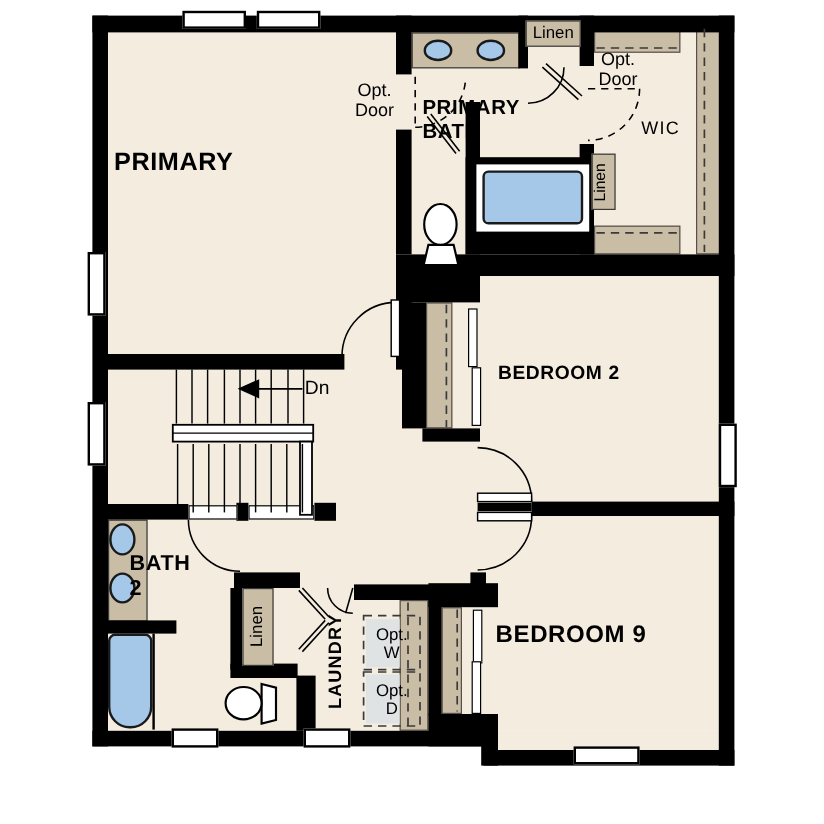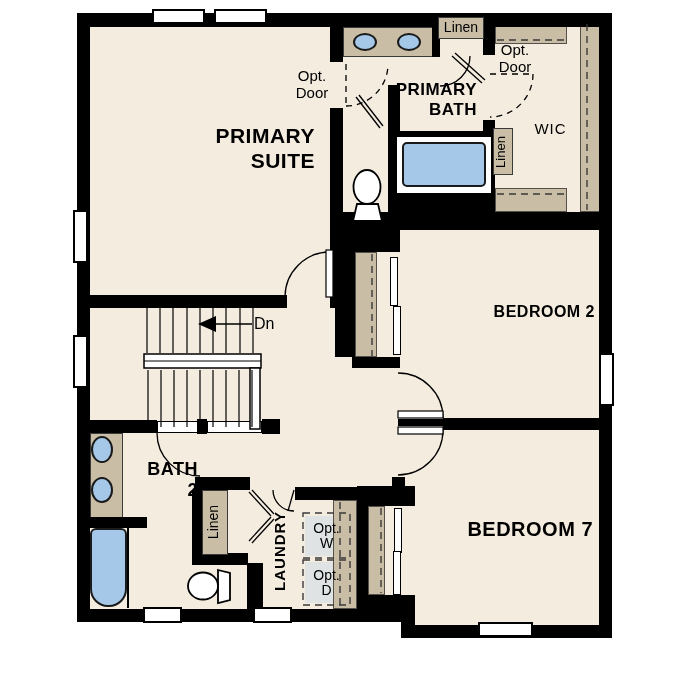--- a/index.html
+++ b/index.html
@@ -9,21 +9,21 @@
   .w{position:absolute;background:#000;}
   .tan{position:absolute;background:#c9bda6;border:1px solid #3a3a3a;box-sizing:border-box;}
   .tan.noborder{border:none;outline:1px solid #55504a;outline-offset:-1px;}
   .win{position:absolute;background:#fff;border:2px solid #000;box-sizing:border-box;}
   .frame{position:absolute;background:#fff;border:1px solid #000;box-sizing:border-box;}
   .white{position:absolute;background:#fff;}
   .gray{position:absolute;background:#e0e3e3;}
   .fixture{position:absolute;background:#a6c8e8;border:2px solid #1a1a1a;box-sizing:border-box;}
   .sink{border-radius:50%;}
   svg.overlay{position:absolute;left:0;top:0;pointer-events:none;}
-  .lbl{position:absolute;font-weight:bold;text-align:right;line-height:1.18;letter-spacing:.5px;}
+  .lbl{position:absolute;font-weight:bold;text-align:left;line-height:1.18;letter-spacing:.5px;}
   .ann{position:absolute;font-weight:normal;font-size:15px;text-align:center;line-height:1.15;}
   .vtxt{position:absolute;text-align:center;transform:rotate(-90deg);}
   .boxlbl{position:absolute;display:flex;align-items:center;justify-content:center;
           font-size:14px;line-height:1.05;text-align:center;flex-direction:column;}
   .title{position:absolute;font-weight:bold;font-size:26px;letter-spacing:.5px;}
 </style>
 </head>
 <body>
 
 <div id="plan">
@@ -192,29 +192,28 @@
       <ellipse cx="367" cy="187" rx="13.5" ry="17"></ellipse>
     </g>
     <g fill="#fff" stroke="#000" stroke-width="1.8">
       <path d="M218,570 L230,573 L230,600 L218,603 Z"></path>
       <ellipse cx="203" cy="586" rx="15" ry="13.5"></ellipse>
     </g>
   </svg>
 
   <div class="lbl" style="left:95px;top:124px;width:220px;font-size:21px;">
     <span style="display:block;">PRIMARY</span>
-    <span style="display:block;">SUITE</span>
   </div>
   <div class="lbl" style="left:352px;top:80px;width:125px;font-size:17px;">
     <span style="display:block;">PRIMARY</span>
     <span style="display:block;">BATH</span>
   </div>
-  <div class="ann" style="left:523px;top:120px;width:55px;letter-spacing:1px;">WIC</div>
+  <div class="ann" style="left:523px;top:99px;width:55px;letter-spacing:1px;">WIC</div>
   <div class="lbl" style="left:415px;top:303px;width:180px;font-size:16px;">BEDROOM 2</div>
-  <div class="lbl" style="left:413px;top:518px;width:180px;font-size:20px;">BEDROOM 7</div>
+  <div class="lbl" style="left:413px;top:518px;width:180px;font-size:20px;">BEDROOM 9</div>
   <div class="lbl" style="left:108px;top:459px;width:90px;font-size:18px;">
     <span style="display:block;">BATH</span>
     <span style="display:block;">2</span>
   </div>
   <div class="vtxt lbl" style="left:236px;top:541px;width:90px;height:20px;font-size:15px;letter-spacing:1px;">LAUNDRY</div>
 
   <div class="ann" style="left:289px;top:67px;width:46px;">
     <span style="display:block;">Opt.</span>
     <span style="display:block;">Door</span>
   </div>

